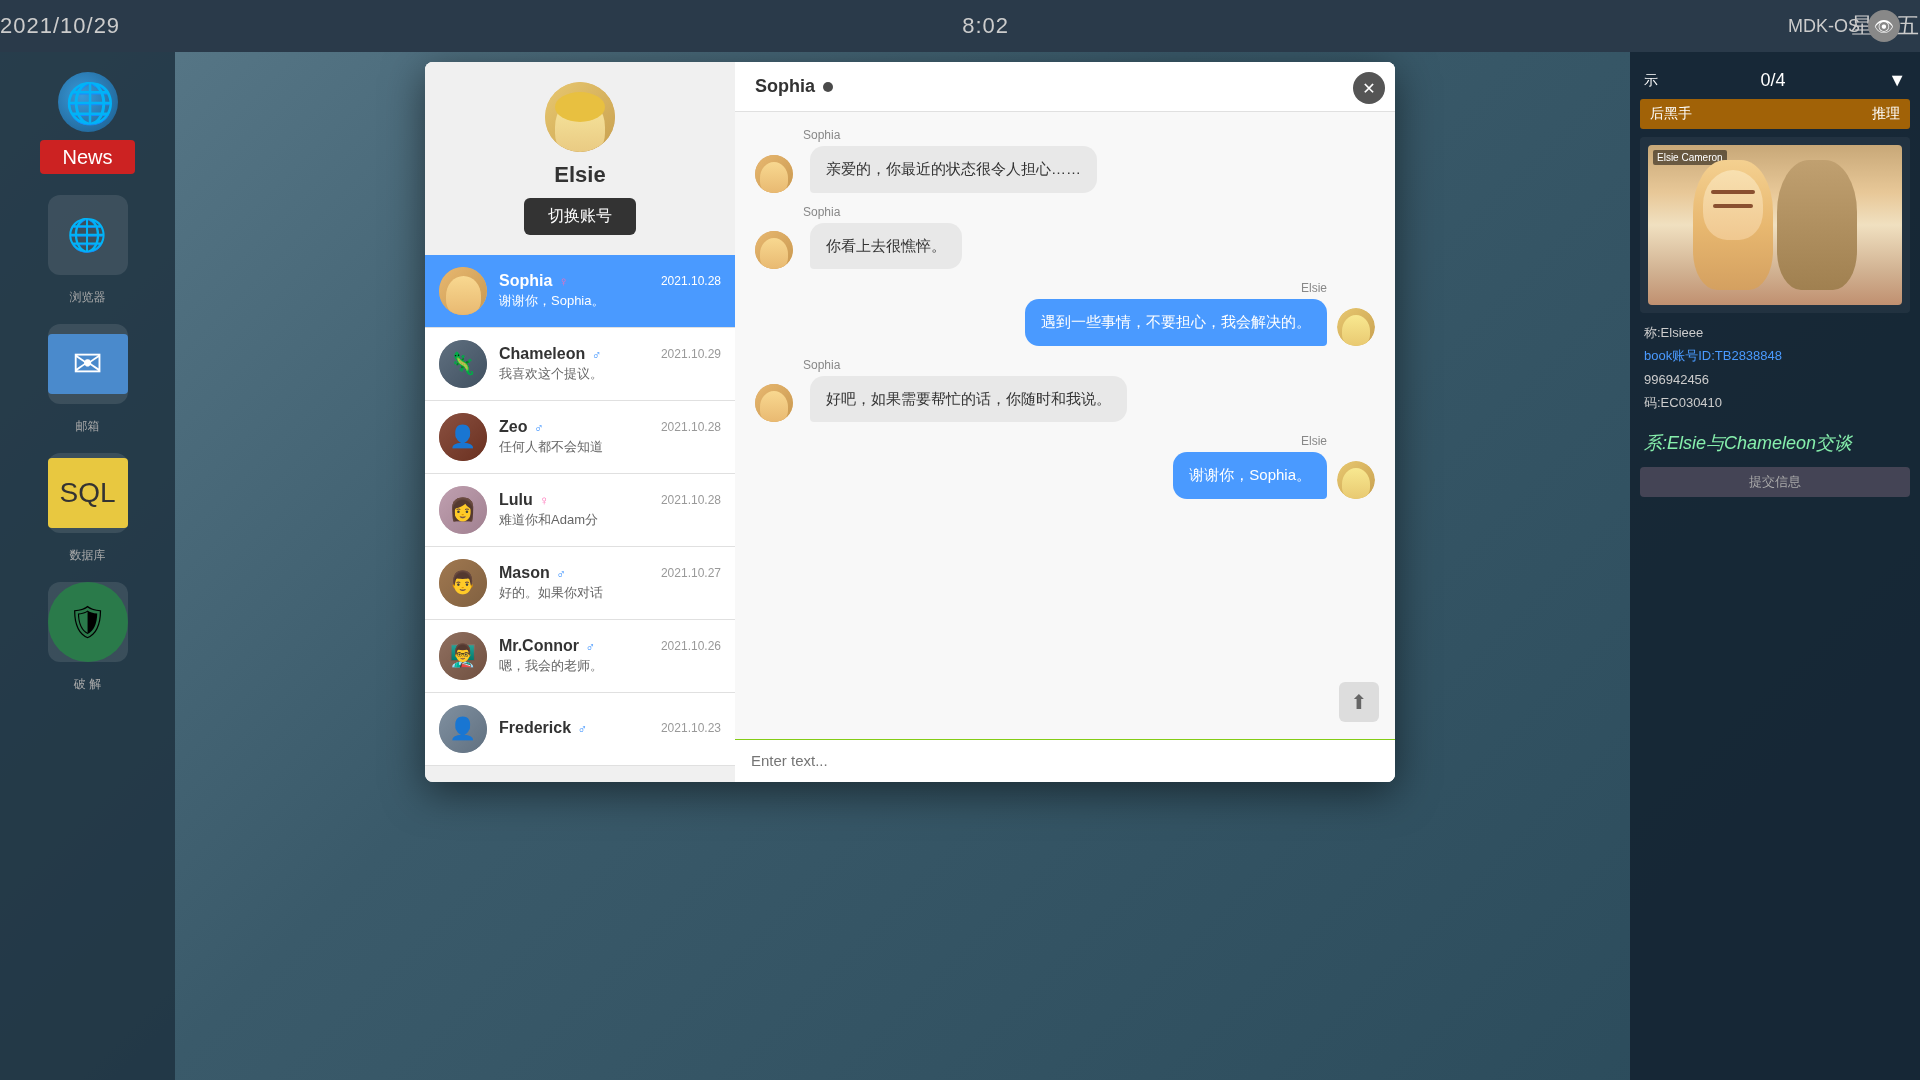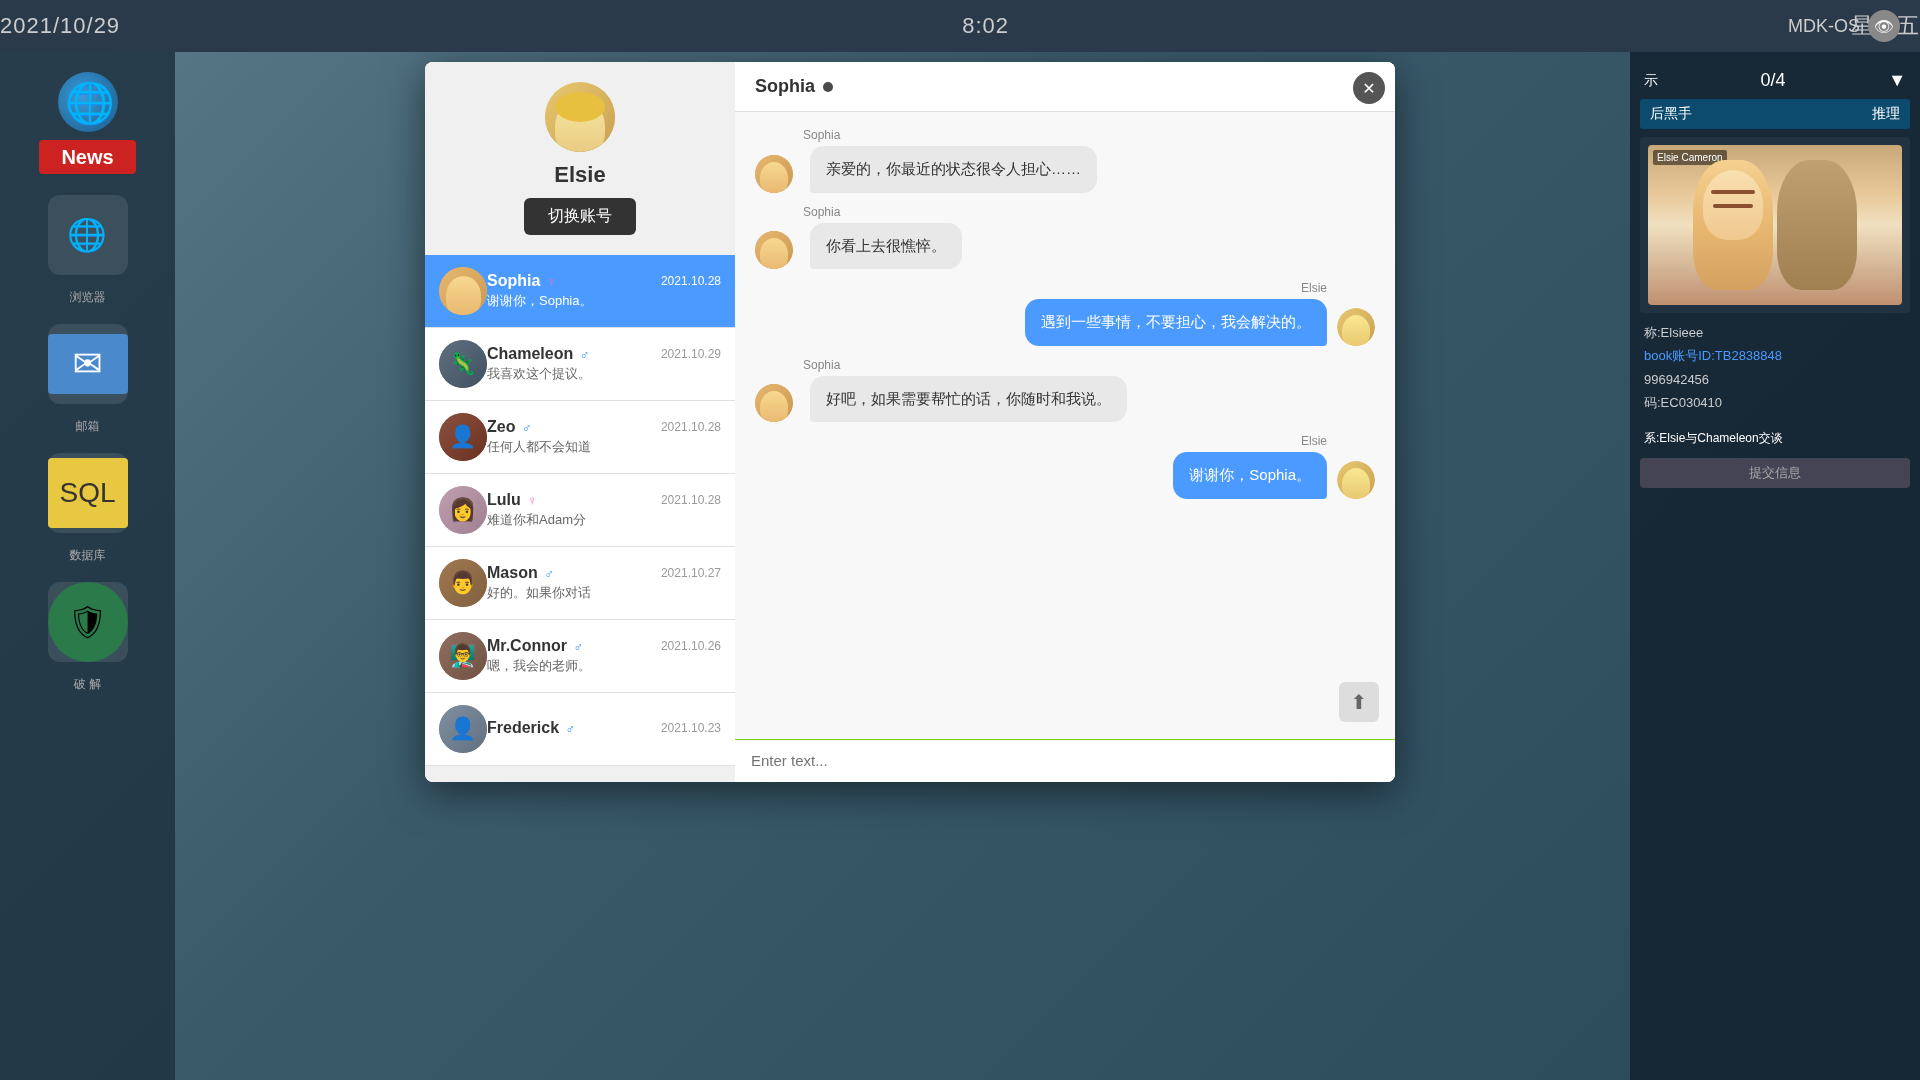--- a/index.html
+++ b/index.html
@@ -70,21 +70,21 @@
       flex-direction: column;
       align-items: center;
       padding-top: 20px;
       gap: 10px;
     }
 
     .news-badge {
       background: #cc2222;
       color: white;
       font-size: 20px;
-      font-weight: bold;
+      font-weight: normal;
       padding: 6px 22px;
       border-radius: 4px;
     }
 
     .left-icon-item {
       width: 80px;
       height: 80px;
       background: rgba(255,255,255,0.1);
       border-radius: 12px;
       display: flex;
@@ -130,21 +130,21 @@
     .counter-badge {
       color: white;
       font-size: 18px;
     }
     .expand-btn {
       color: white;
       font-size: 18px;
     }
 
     .right-title-red {
-      background: #0c4a6e;
+      background: #a16207;
       color: white;
       padding: 6px 10px;
       font-size: 14px;
       border-radius: 3px;
       margin-bottom: 8px;
     }
 
     .character-panel {
       background: rgba(255,255,255,0.05);
       padding: 8px;
@@ -175,24 +175,25 @@
     .right-info-section {
       padding: 8px 4px;
       color: #ccc;
       font-size: 13px;
       line-height: 1.8;
     }
     .right-info-section .highlight {
       color: #4a9aff;
     }
     .right-relation {
-      color: #ffffff;
-      font-size: 12px;
+      color: #86efac;
+      font-size: 18px;
       padding: 6px 4px;
       line-height: 1.6;
+      font-style: italic;
     }
     .submit-btn {
       background: #445;
       color: #aaa;
       border: none;
       padding: 6px 12px;
       border-radius: 4px;
       font-size: 13px;
       cursor: pointer;
       width: 100%;
@@ -269,20 +270,21 @@
 
     .contacts-list {
       flex: 1;
       overflow-y: auto;
     }
 
     .contact-item {
       display: flex;
       align-items: center;
       padding: 12px 14px;
+      gap: 12px;
       cursor: pointer;
       border-bottom: 1px solid #e0e0e0;
       background: white;
     }
     .contact-item.active {
       background: #4a9aff;
     }
     .contact-item.active .contact-name,
     .contact-item.active .contact-preview,
     .contact-item.active .contact-date {

